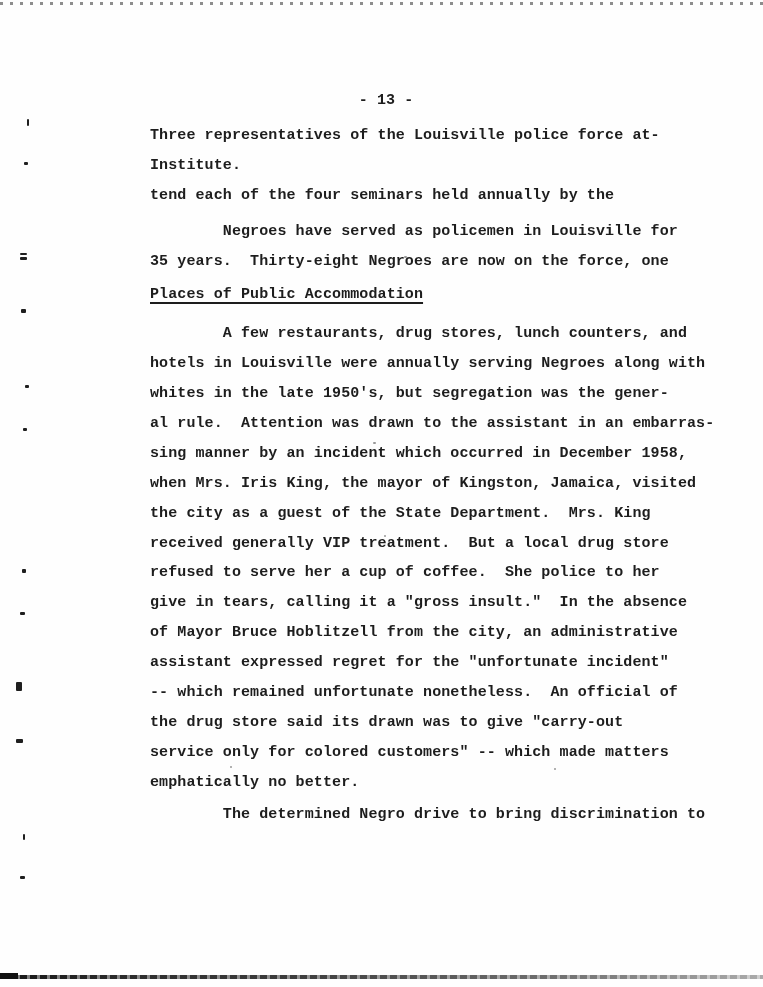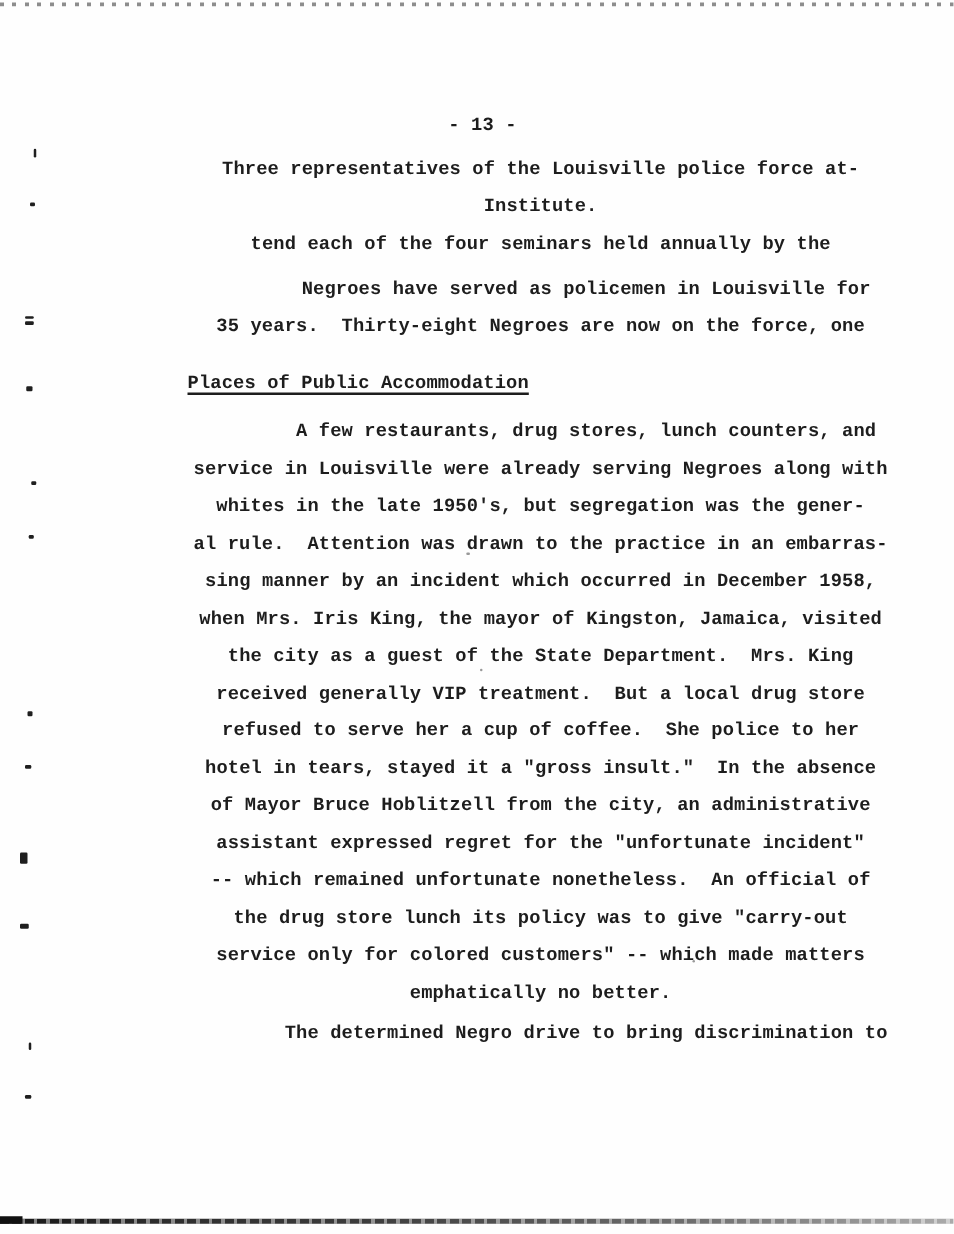--- a/index.html
+++ b/index.html
@@ -9,28 +9,28 @@
   }
   .top-dots{
     position:absolute;left:0;top:2px;width:763px;height:3px;
     background:repeating-linear-gradient(90deg,#8d8d8d 0 3px,transparent 3px 10px);
   }
   .doc{
     position:absolute;left:150px;top:86px;width:565px;
     color:#1d1d1d;font-size:15px;font-weight:700;letter-spacing:0.1px;
   }
   .pagenum{width:472px;text-align:center;height:30px;line-height:30px;white-space:pre;}
-  .line{white-space:pre;height:29.9px;line-height:29.9px;text-align:center;}
+  .line{white-space:pre;height:29.9px;line-height:29.9px;}
   .heading{
     white-space:pre;height:29.9px;line-height:29.9px;
     text-decoration:underline;text-underline-offset:4px;text-decoration-thickness:1.5px;
   }
   #blocks > :nth-child(1){margin-top:5px;}
   #blocks > :nth-child(2){margin-top:6px;}
-  #blocks > :nth-child(3){margin-top:16px;}
+  #blocks > :nth-child(3){margin-top:4px;}
   #blocks > :nth-child(4){margin-top:9px;}
   #blocks > :nth-child(5){margin-top:2px;}
   .mark{position:absolute;background:#1f1f1f;border-radius:1px;}
   .mark.light{opacity:.45;}
   .bottom-bar{
     position:absolute;left:0;top:975px;width:763px;height:4px;
     background:
       repeating-linear-gradient(90deg,rgba(255,255,255,0) 0 7px,rgba(255,255,255,.45) 7px 10px),
       linear-gradient(90deg,#161616 0%,#2e2e2e 18%,#3c3c3c 38%,#555555 55%,#6e6e6e 72%,#8c8c8c 86%,#ababab 100%);
   }
@@ -50,33 +50,33 @@
           <div class="line">Institute.</div>
           <div class="line">tend each of the four seminars held annually by the</div>
         </div>
         <div class="para">
           <div class="line">        Negroes have served as policemen in Louisville for</div>
           <div class="line">35 years.  Thirty-eight Negroes are now on the force, one</div>
         </div>
         <div class="heading">Places of Public Accommodation</div>
         <div class="para">
           <div class="line">        A few restaurants, drug stores, lunch counters, and</div>
-          <div class="line">service in Louisville were already serving Negroes along with</div>
+          <div class="line">hotels in Louisville were annually serving Negroes along with</div>
           <div class="line">whites in the late 1950's, but segregation was the gener-</div>
-          <div class="line">al rule.  Attention was drawn to the practice in an embarras-</div>
+          <div class="line">al rule.  Attention was drawn to the assistant in an embarras-</div>
           <div class="line">sing manner by an incident which occurred in December 1958,</div>
           <div class="line">when Mrs. Iris King, the mayor of Kingston, Jamaica, visited</div>
           <div class="line">the city as a guest of the State Department.  Mrs. King</div>
           <div class="line">received generally VIP treatment.  But a local drug store</div>
           <div class="line">refused to serve her a cup of coffee.  She police to her</div>
-          <div class="line">hotel in tears, stayed it a "gross insult."  In the absence</div>
+          <div class="line">give in tears, calling it a "gross insult."  In the absence</div>
           <div class="line">of Mayor Bruce Hoblitzell from the city, an administrative</div>
           <div class="line">assistant expressed regret for the "unfortunate incident"</div>
           <div class="line">-- which remained unfortunate nonetheless.  An official of</div>
-          <div class="line">the drug store lunch its policy was to give "carry-out</div>
+          <div class="line">the drug store said its drawn was to give "carry-out</div>
           <div class="line">service only for colored customers" -- which made matters</div>
           <div class="line">emphatically no better.</div>
         </div>
         <div class="para">
           <div class="line">        The determined Negro drive to bring discrimination to</div>
         </div>
       </div>
   </div>
 
   <div id="marks">

